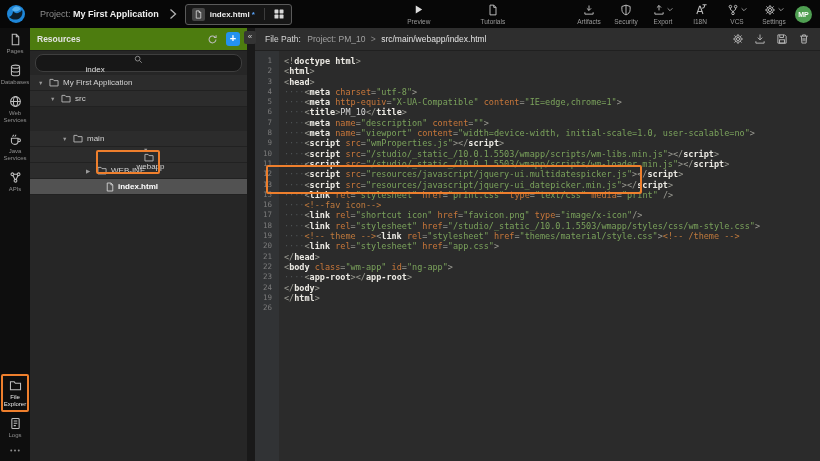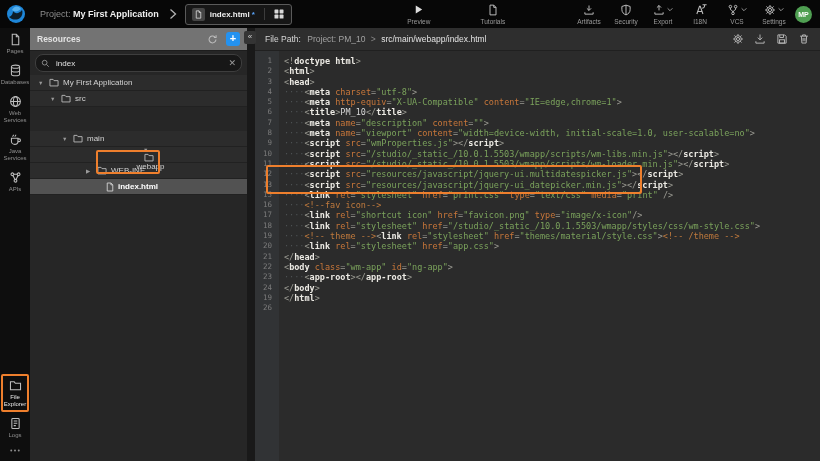--- a/index.html
+++ b/index.html
@@ -39,28 +39,28 @@
   .side-item{width:28px;padding:5px 0 4px;display:flex;flex-direction:column;align-items:center;
              cursor:pointer;box-sizing:border-box;}
   .side-label{font-size:6px;color:#8f8f8f;text-align:center;line-height:7px;margin-top:2px;}
   .side-item.active{border:2px solid #ee7f2d;border-radius:2px;padding:3px 0 2px;}
   .side-item.active .side-label{color:#e8e8e8;}
   #side-spacer{flex:1;}
   #sidebar-bottom{margin-bottom:4px;display:flex;flex-direction:column;align-items:center;}
 
   
   #resources{position:absolute;left:30px;top:28px;width:217px;bottom:0;background:#262626;z-index:3;}
-  #res-header{height:22px;background:#737373;border-bottom:1px solid #1d1d1d;display:flex;
+  #res-header{height:22px;background:#4d7c0f;border-bottom:1px solid #1d1d1d;display:flex;
               align-items:center;padding:0 7px;}
   #res-title{color:#e3e3e3;font-size:8.5px;font-weight:bold;flex:1;}
   #res-refresh{cursor:pointer;margin-right:8px;}
   #res-add{width:14px;height:14px;background:#2492f0;border-radius:3px;color:#fff;font-size:11px;
            line-height:13px;text-align:center;cursor:pointer;font-weight:bold;}
   #res-search{margin:3px 5px;height:16px;background:#171717;border:1px solid #3e3e3e;border-radius:8px;
-              display:flex;align-items:center;padding:0 5px;}
+              display:flex;align-items:center;padding:0 5px;flex-direction:column;}
   #res-search input{flex:1;background:transparent;border:none;outline:none;color:#e0e0e0;
                     font-size:8px;font-family:"Liberation Sans",sans-serif;margin-left:4px;}
   #res-clear{color:#9a9a9a;font-size:9px;cursor:pointer;line-height:9px;}
   #tree{position:relative;}
   .tree-row{height:16px;display:flex;align-items:center;background:#2c2c2c;
             border-bottom:1px solid #212121;cursor:pointer;box-sizing:border-box;}
   .tree-row.selected{background:#525252;}
   .tw{width:11px;font-size:5.5px;color:#9a9a9a;flex:none;}
   .tree-label{color:#d2d2d2;font-size:8px;margin-left:4px;white-space:nowrap;}
   .tree-row.selected .tree-label{color:#ffffff;font-weight:bold;}

